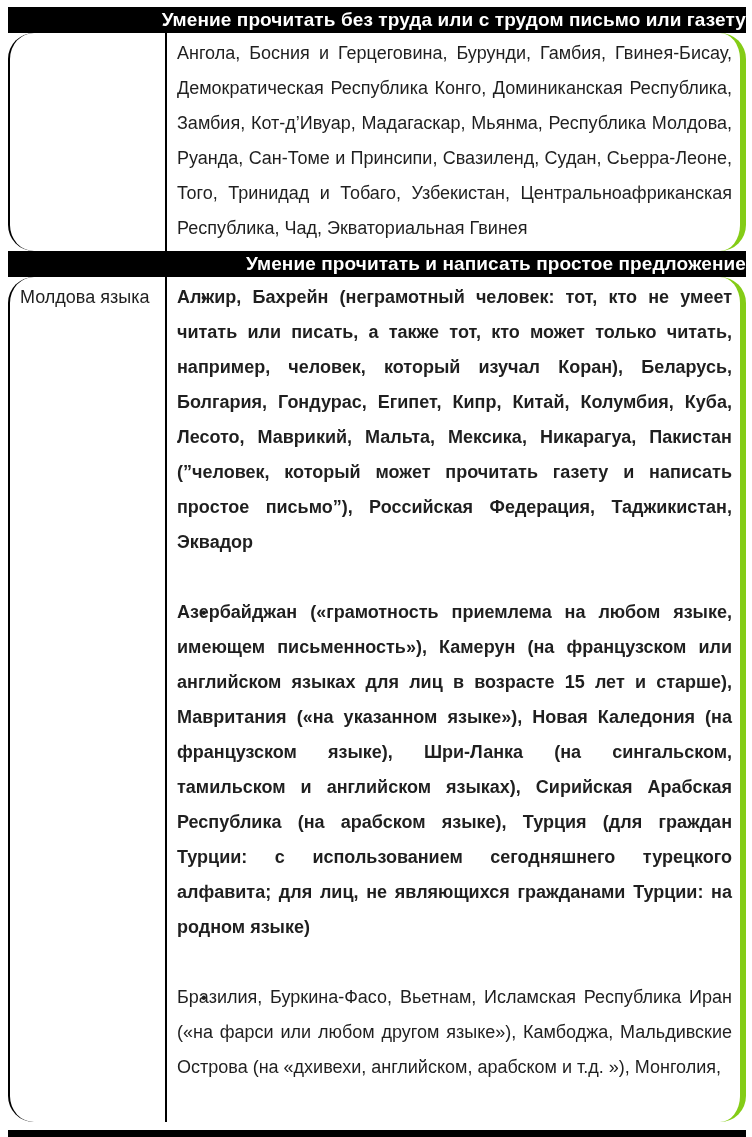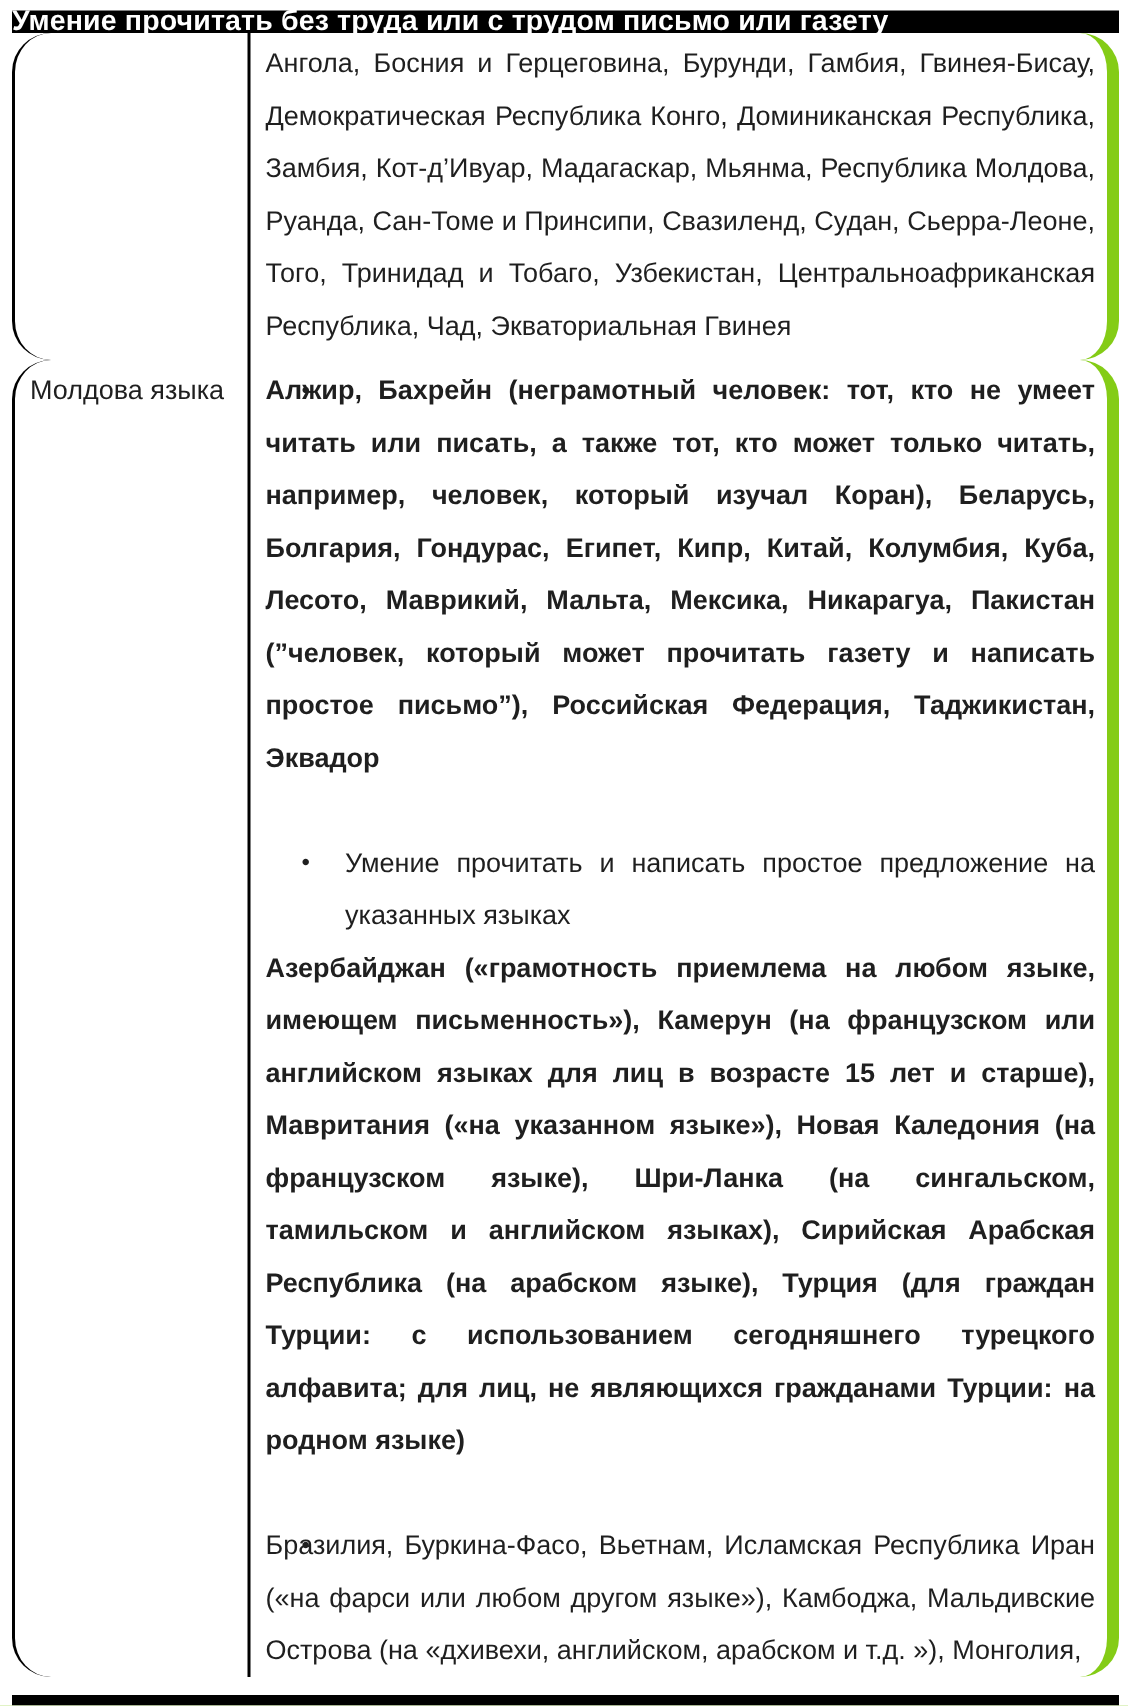--- a/index.html
+++ b/index.html
@@ -17,32 +17,32 @@
   }
   .doc {
     position: absolute;
     top: 7px;
     left: 8px;
     width: 738px;
   }
   .header-bar {
     background: #000000;
     color: #ffffff;
-    height: 15px;
+    height: 26px;
     display: flex;
     align-items: center;
-    justify-content: flex-start;
+    justify-content: flex-end;
     font-weight: bold;
     font-size: 19px;
     letter-spacing: 0.1px;
   }
   .trow {
     display: flex;
     border-left: 2px solid #000000;
-    border-right: 8px solid #84cc16;
+    border-right: 6px solid #84cc16;
     box-sizing: border-box;
     border-radius: 26px;
   }
   .trow-1 { min-height: 218px; }
   .trow-2 { min-height: 845px; }
   .cell-label {
     width: 157px;
     box-sizing: border-box;
     border-right: 2px solid #000000;
     padding: 3px 6px 0 10px;
@@ -95,35 +95,37 @@
     <span>Умение прочитать без труда или с трудом письмо или газету</span>
   </div>
 
   <div class="trow trow-1">
     <div class="cell-label"></div>
     <div class="cell-content">
       <p class="para">Ангола, Босния и Герцеговина, Бурунди, Гамбия, Гвинея-Бисау, Демократическая Республика Конго, Доминиканская Республика, Замбия, Кот-д’Ивуар, Мадагаскар, Мьянма, Республика Молдова, Руанда, Сан-Томе и Принсипи, Свазиленд, Судан, Сьерра-Леоне, Того, Тринидад и Тобаго, Узбекистан, Центральноафриканская Республика, Чад, Экваториальная Гвинея</p>
     </div>
   </div>
 
+  <div class="header-bar">
+    <span>Умение прочитать и написать простое предложение</span>
+  </div>
 
   <div class="trow trow-2">
     <div class="cell-label">
       <span>Молдова языка</span>
     </div>
     <div class="cell-content">
 
       <div class="bullet-item">
         <span class="bullet-glyph">•</span>
       </div>
       <p class="para para-spaced">Алжир, Бахрейн (неграмотный человек: тот, кто не умеет читать или писать, а также тот, кто может только читать, например, человек, который изучал Коран), Беларусь, Болгария, Гондурас, Египет, Кипр, Китай, Колумбия, Куба, Лесото, Маврикий, Мальта, Мексика, Никарагуа, Пакистан (”человек, который может прочитать газету и написать простое письмо”), Российская Федерация, Таджикистан, Эквадор</p>
 
       <div class="bullet-item">
         <span class="bullet-glyph">•</span>
-        <span>Умение прочитать и написать простое предложение на указанных языках</span>
       </div>
       <p class="para para-spaced">Азербайджан («грамотность приемлема на любом языке, имеющем письменность»), Камерун (на французском или английском языках для лиц в возрасте 15 лет и старше), Мавритания («на указанном языке»), Новая Каледония (на французском языке), Шри-Ланка (на сингальском, тамильском и английском языках), Сирийская Арабская Республика (на арабском языке), Турция (для граждан Турции: с использованием сегодняшнего турецкого алфавита; для лиц, не являющихся гражданами Турции: на родном языке)</p>
 
       <div class="bullet-item">
         <span class="bullet-glyph">•</span>
       </div>
       <p class="para">Бразилия, Буркина-Фасо, Вьетнам, Исламская Республика Иран («на фарси или любом другом языке»), Камбоджа, Мальдивские Острова (на «дхивехи, английском, арабском и т.д. »), Монголия,</p>
 
     </div>
   </div>

